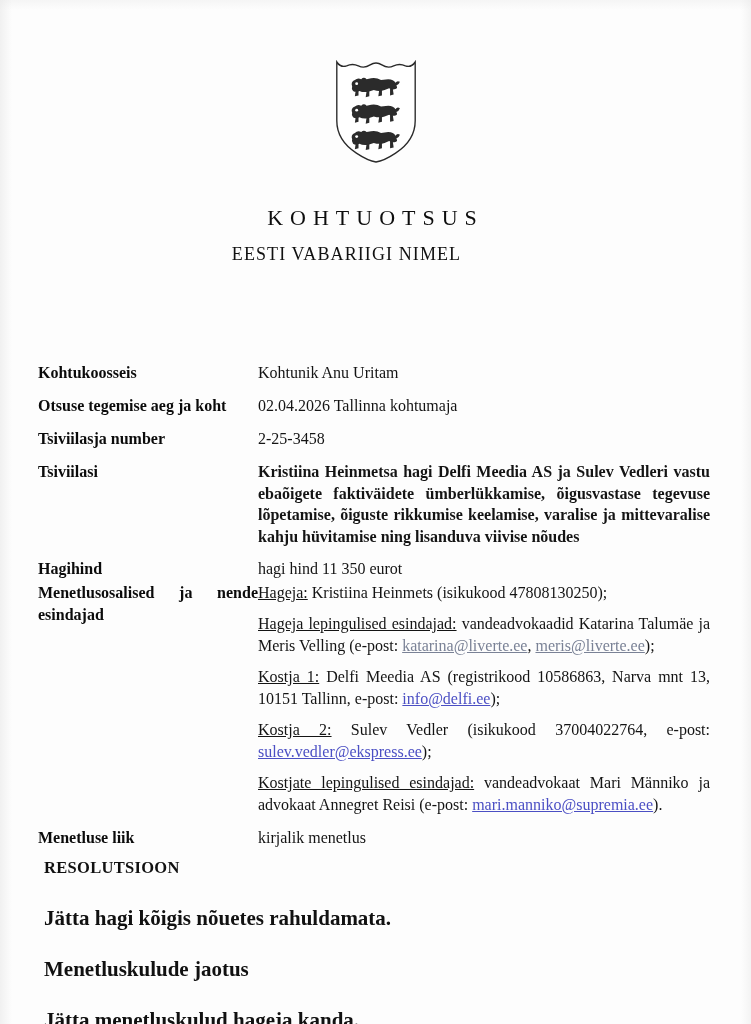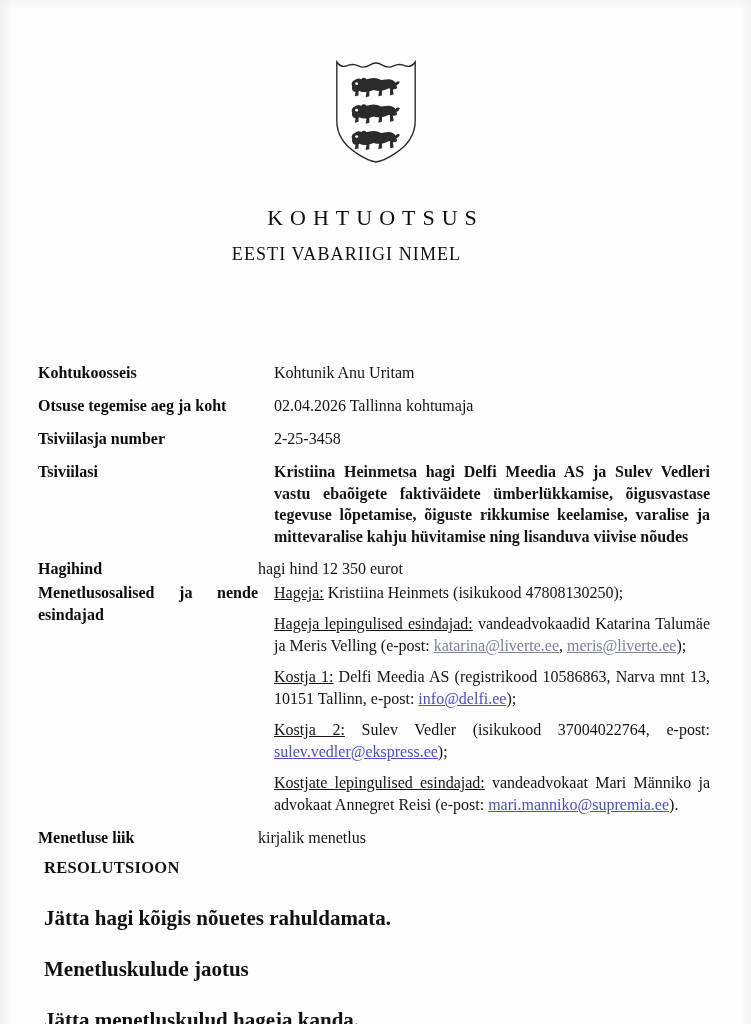--- a/index.html
+++ b/index.html
@@ -80,21 +80,21 @@
     top: 362px;
     left: 38px;
     width: 672px;
   }
   .meta-row {
     display: flex;
     align-items: flex-start;
     margin-bottom: 6px;
   }
   .meta-row.tight { margin-bottom: 2px; }
-  .meta-row.gap   { margin-bottom: 11px; gap: 16px; }
+  .meta-row.gap   { margin-bottom: 11px; }
   .meta-label {
     width: 220px;
     flex: 0 0 220px;
     font-weight: bold;
     font-size: 16px;
     line-height: 22px;
     color: #0b0b0b;
   }
   .meta-label.justify {
     text-align: justify;
@@ -214,21 +214,21 @@
       <div class="meta-value">2-25-3458</div>
     </div>
 
     <div class="meta-row gap">
       <div class="meta-label">Tsiviilasi</div>
       <div class="meta-value bold">Kristiina Heinmetsa hagi Delfi Meedia AS ja Sulev Vedleri vastu ebaõigete faktiväidete ümberlükkamise, õigusvastase tegevuse lõpetamise, õiguste rikkumise keelamise, varalise ja mittevaralise kahju hüvitamise ning lisanduva viivise nõudes</div>
     </div>
 
     <div class="meta-row tight">
       <div class="meta-label">Hagihind</div>
-      <div class="meta-value">hagi hind 12 350 eurot</div>
+      <div class="meta-value">hagi hind 11 350 eurot</div>
     </div>
 
     <div class="meta-row gap">
       <div class="meta-label justify">
         <span>Menetlusosalised ja nende</span>
         <span class="last-line">esindajad</span>
       </div>
       <div class="meta-value">
 
         <div class="party-block">

